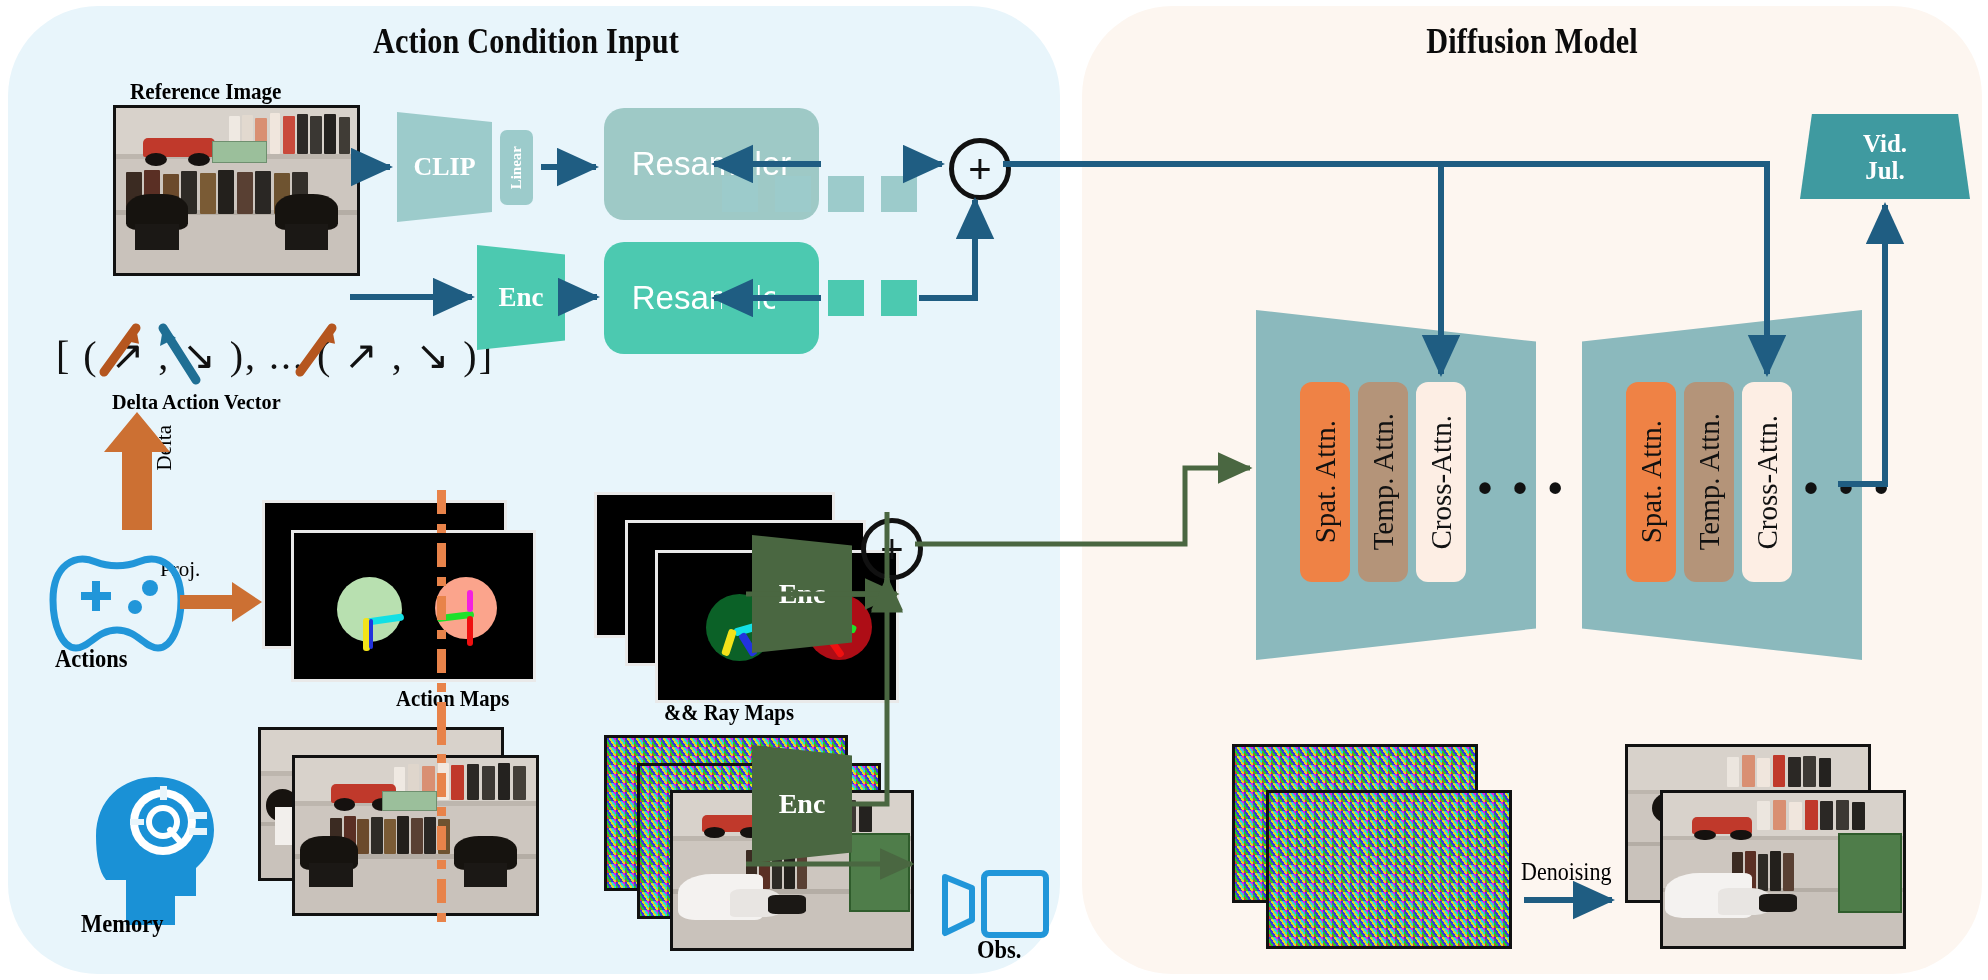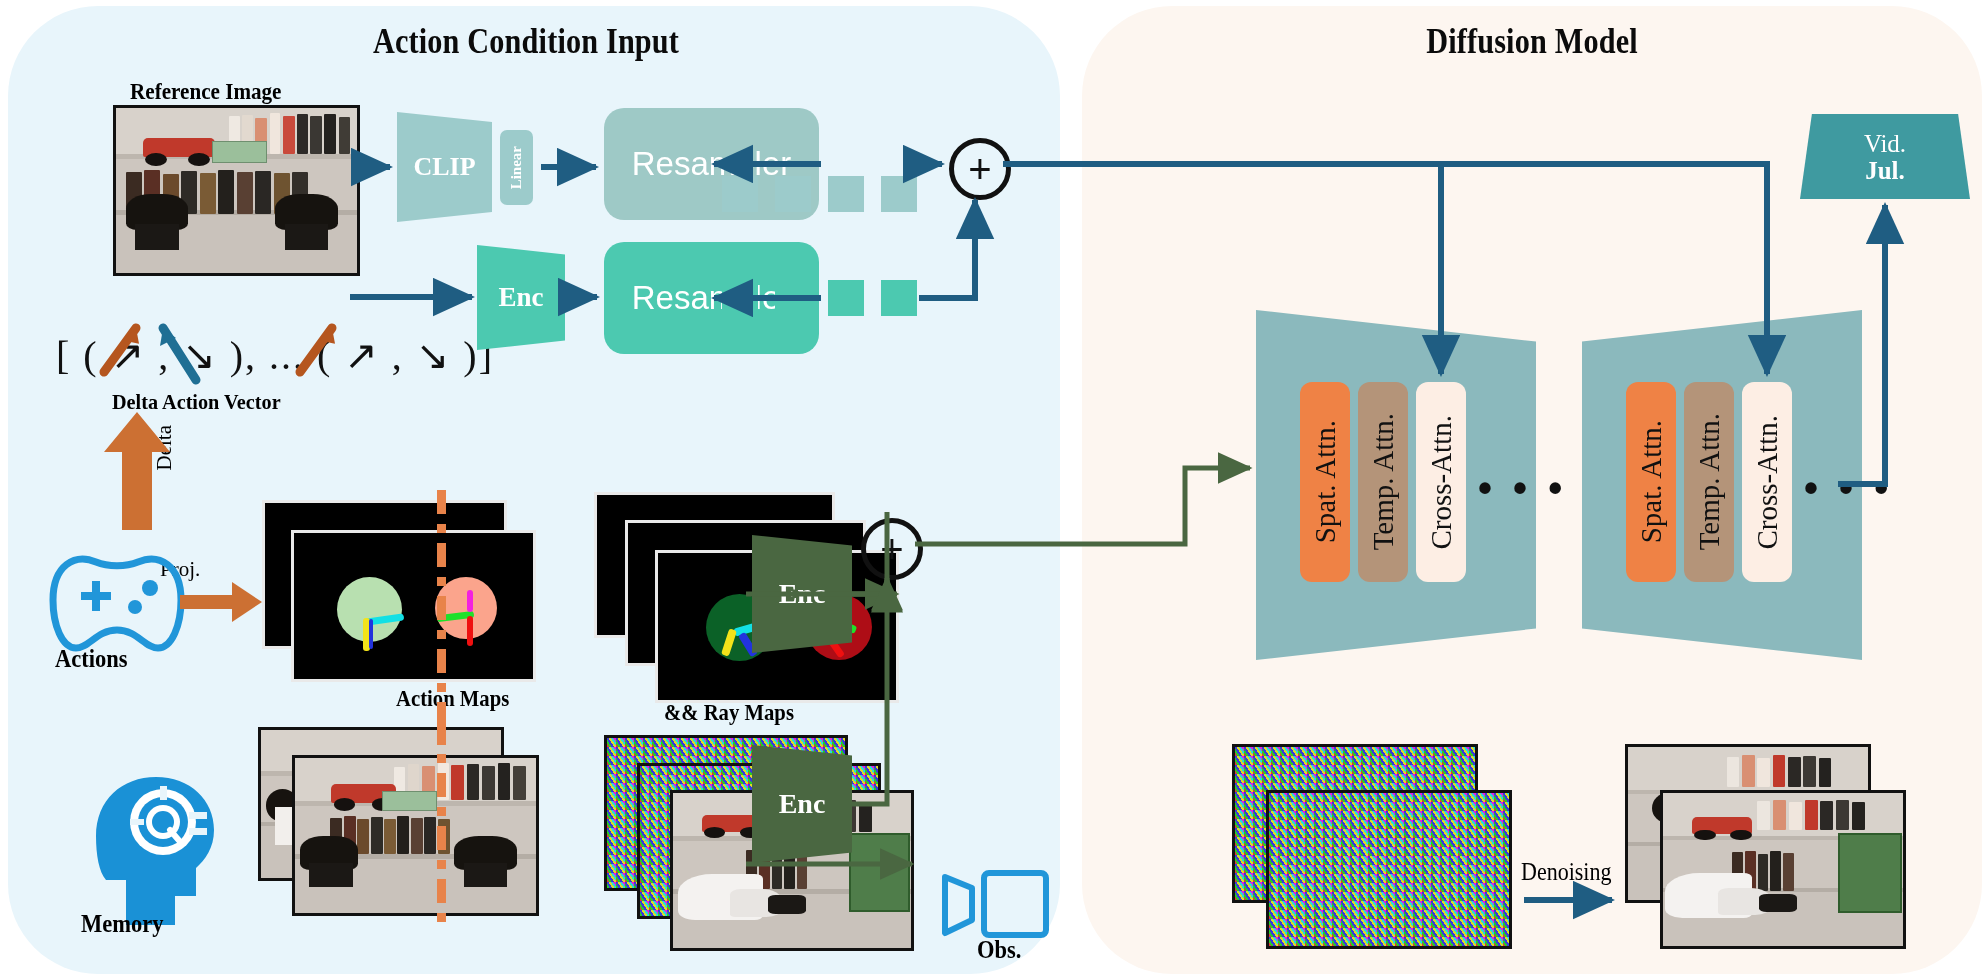--- a/index.html
+++ b/index.html
@@ -318,21 +318,21 @@
   <span>Temp. Attn.</span>
 </div>
 <div class="attn" style="left:1742px;top:382px;width:50px;height:200px;background:#fdeee4;">
   <span>Cross-Attn.</span>
 </div>
 <div class="dots" style="left:1804px;top:466px;">• • •</div>
 
 <div style="position:absolute;left:1800px;top:114px;width:170px;height:85px;background:#3f9aa0;
             clip-path:polygon(7% 0,93% 0,100% 100%,0 100%);
             display:flex;flex-direction:column;align-items:center;justify-content:center;color:#fff;">
-  <span style="font-size:25px;font-weight:normal;line-height:1.08;">Vid.</span>
+  <span style="font-size:25px;font-weight:bold;line-height:1.08;">Vid.</span>
   <span style="font-size:25px;font-weight:bold;line-height:1.08;">Jul.</span>
 </div>
 
 <div class="photo" style="left:1232px;top:744px;width:240px;height:153px;">
   <div class="noise"></div>
 </div>
 <div class="photo" style="left:1266px;top:790px;width:240px;height:153px;">
   <div class="noise"></div>
 </div>
 

